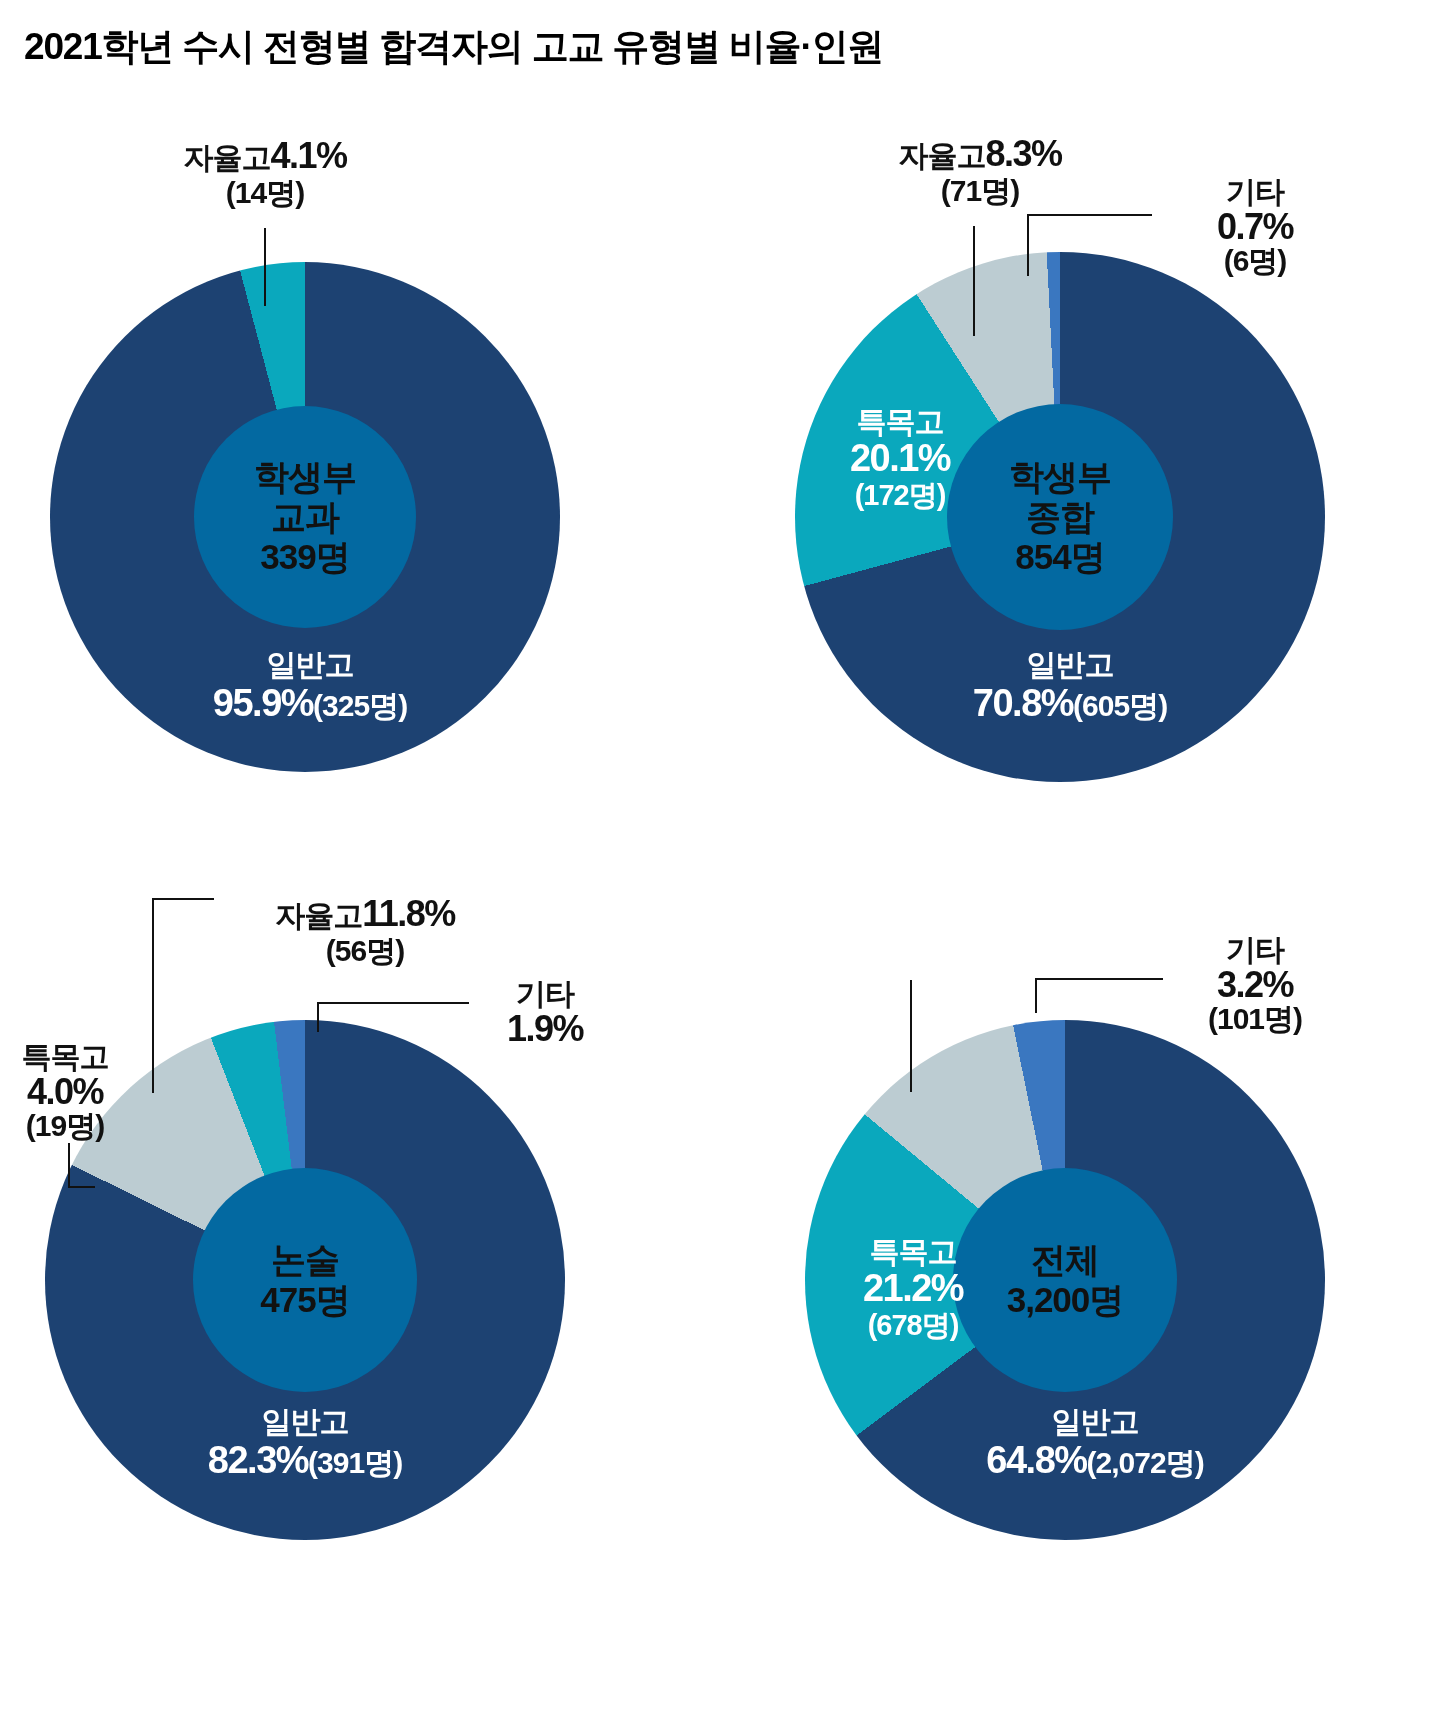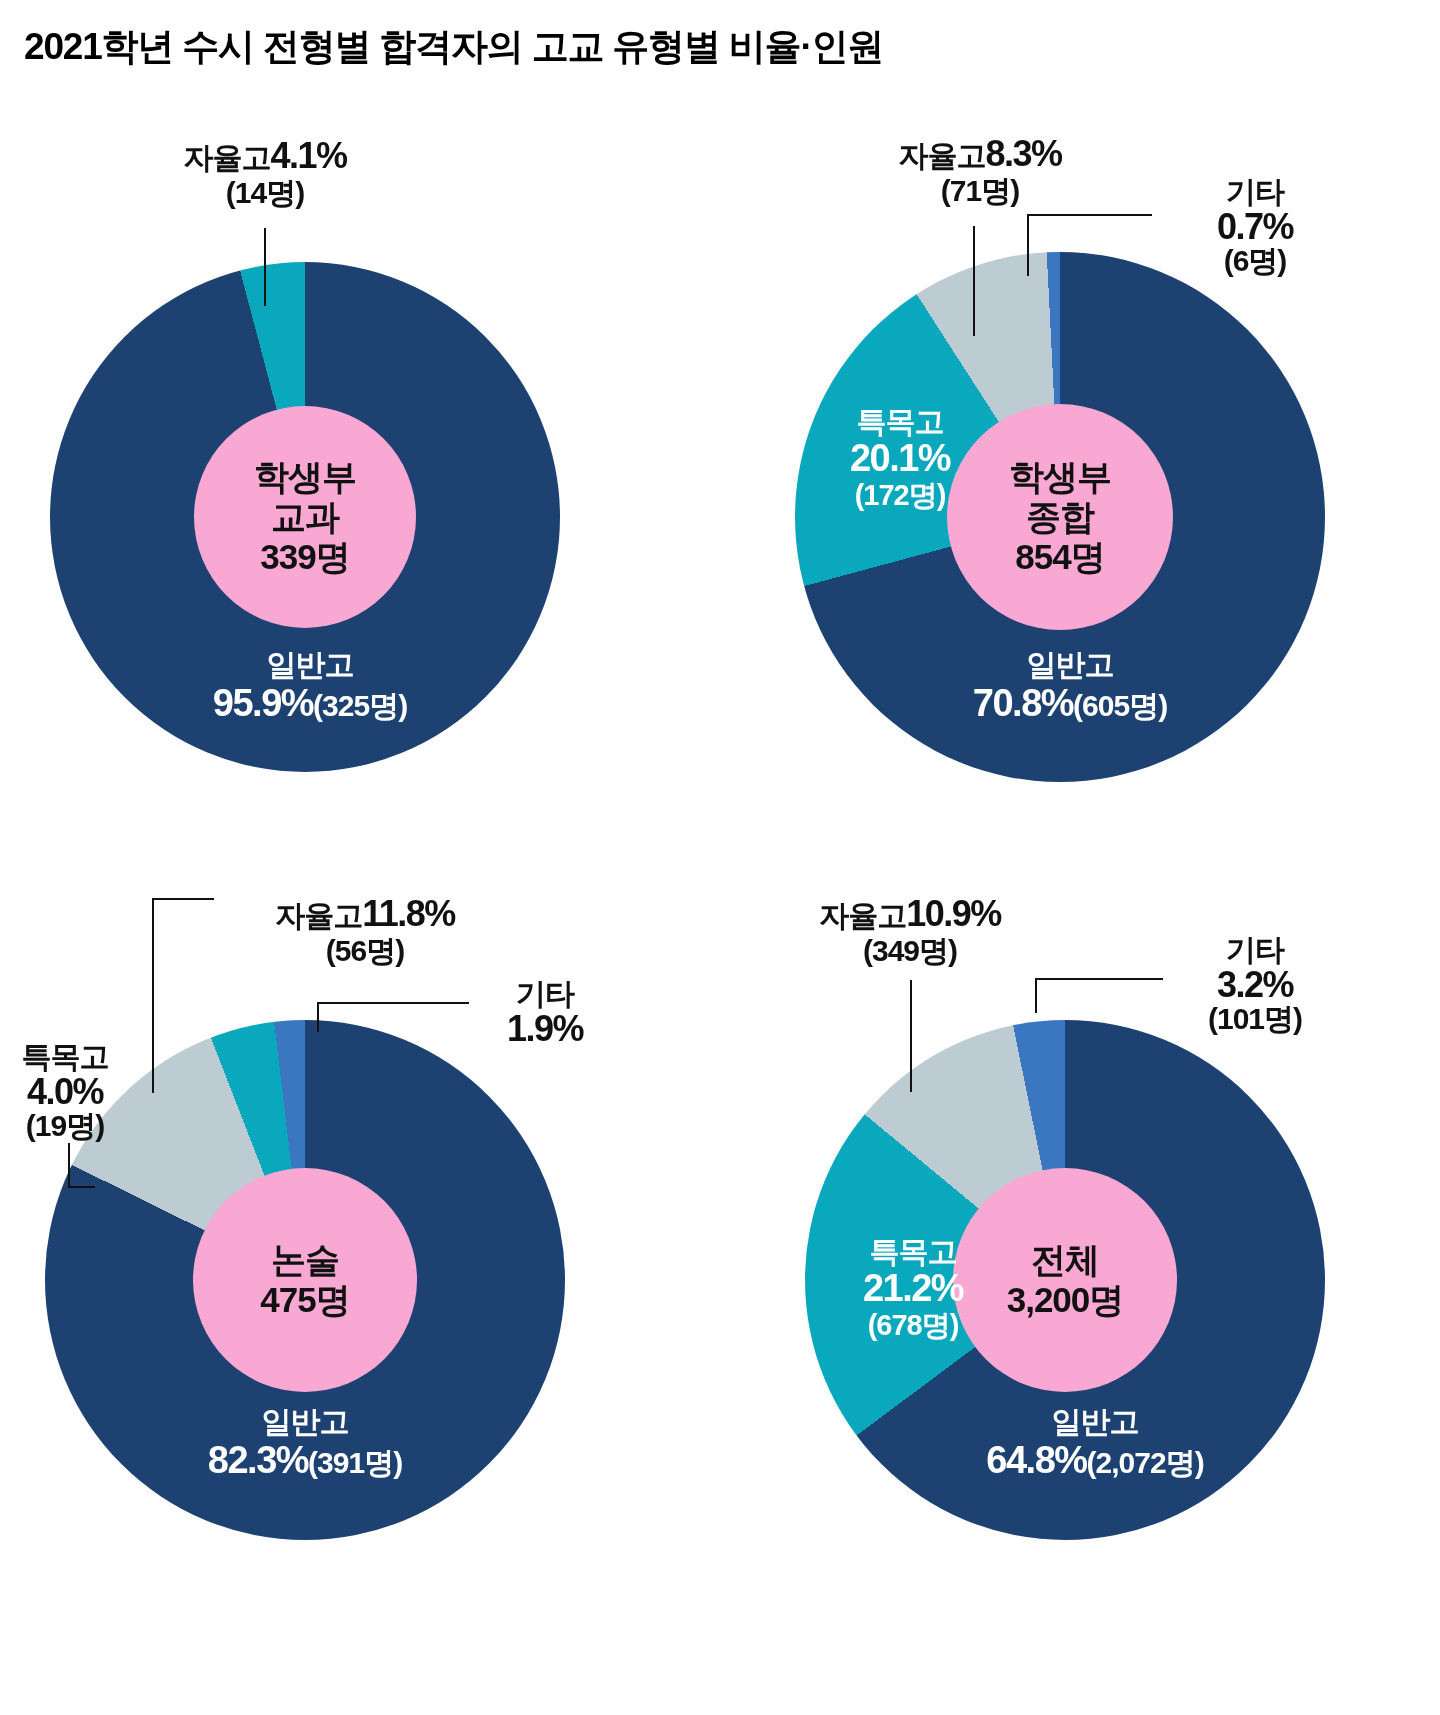--- a/index.html
+++ b/index.html
@@ -24,21 +24,21 @@
 
   .donut-panel { position: absolute; }
 
   .donut {
     position: absolute;
     border-radius: 50%;
   }
   .hole {
     position: absolute;
     border-radius: 50%;
-    background: #f9a8d4;
+    background: #0369a1;
     display: flex;
     flex-direction: column;
     align-items: center;
     justify-content: center;
     line-height: 1.14;
     color: #111111;
   }
   .hole .ctr-line { font-size: 35px; font-weight: bold; letter-spacing: -1px; white-space: nowrap; }
   .hole .ctr-num  { font-size: 35px; font-weight: bold; letter-spacing: -1px; white-space: nowrap; }
 
@@ -200,24 +200,20 @@
             #1d4272 0deg 233.28deg,
             #0aa8bd 233.28deg 309.6deg,
             #bcccd2 309.6deg 348.48deg,
             #3a77c0 348.48deg 360deg);"></div>
 
     <div class="hole" style="left:233px; top:308px; width:224px; height:224px;">
       <span class="ctr-line">전체</span>
       <span class="ctr-num">3,200명</span>
     </div>
 
-    <div class="callout" style="left:30px; top:18px; width:320px;">
-      <span class="lead">자율고</span><span class="pct">10.9%</span>
-      <div class="cnt">(349명)</div>
-    </div>
     <div class="leader v" style="left:190px; top:120px; height:112px;"></div>
 
     <div class="callout stack" style="left:440px; top:58px; width:190px;">
       <div class="lead">기타</div>
       <div class="pct">3.2%</div>
       <div class="cnt">(101명)</div>
     </div>
     <div class="leader h" style="left:315px; top:118px; width:128px;"></div>
     <div class="leader v" style="left:315px; top:118px; height:35px;"></div>
 

